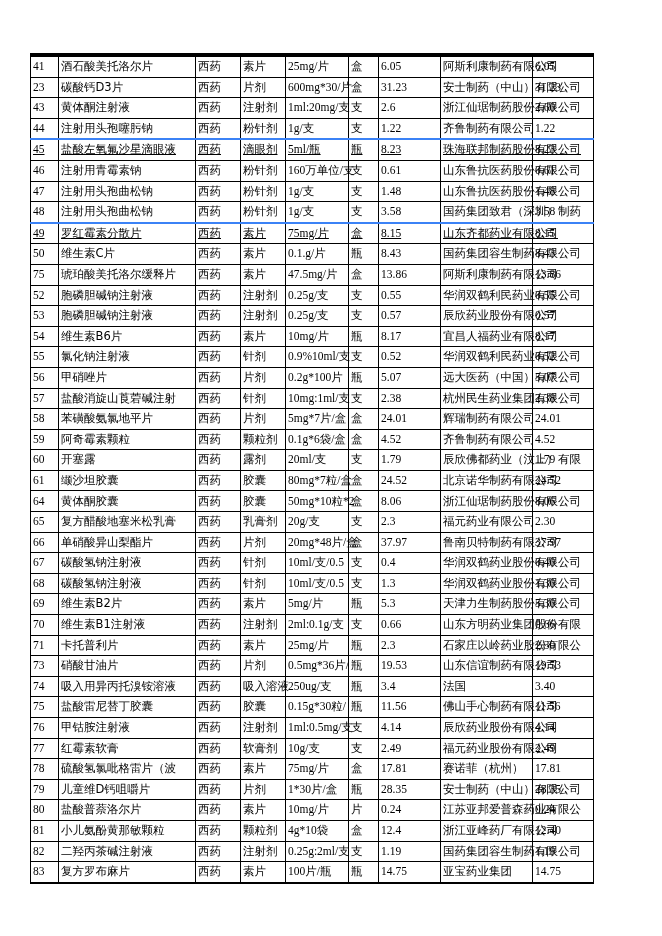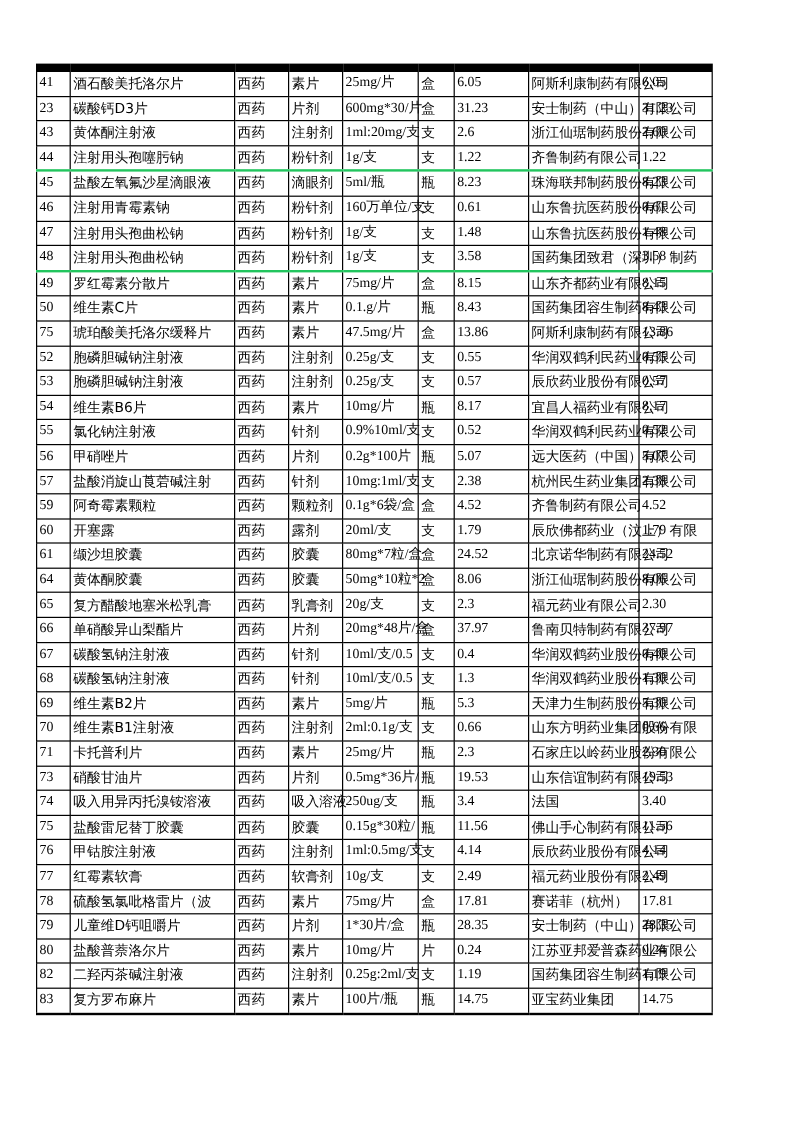--- a/index.html
+++ b/index.html
@@ -54,24 +54,25 @@
     overflow: hidden;
     position: relative;
   }
 
   td.num {
     text-align: left;
   }
 
   
   tr.rule-top > td {
-    border-top: 2px solid #22c55e;
-  }
-
-  tr.first-row > td { border-top: 7px solid #000000; }
+    border-top: 2px solid #3b82f6;
+    text-decoration: underline;
+  }
+
+  tr.first-row > td { border-top: 4px solid #000000; }
   tr.last-row  > td { border-bottom: 2px solid #000000; }
 
   td.edge-left  { border-left: 2px solid #000000; }
   td.edge-right { border-right: 2px solid #000000; }
 
   .cjk {
     font-family: "DejaVu Sans", "Liberation Sans", sans-serif;
     font-size: 11.5px;
   }
 </style>
@@ -273,20 +274,31 @@
           <td class="clip cjk">盐酸消旋山莨菪碱注射</td>
           <td class="cjk">西药</td>
           <td class="cjk">针剂</td>
           <td class="num">10mg:1ml/支</td>
           <td class="cjk">支</td>
           <td class="num">2.38</td>
           <td class="clip cjk">杭州民生药业集团有限公司</td>
           <td class="edge-right num">2.38</td>
         </tr>
         <tr class="">
+          <td class="edge-left num">58</td>
+          <td class="clip cjk">苯磺酸氨氯地平片</td>
+          <td class="cjk">西药</td>
+          <td class="cjk">片剂</td>
+          <td class="num">5mg*7片/盒</td>
+          <td class="cjk">盒</td>
+          <td class="num">24.01</td>
+          <td class="clip cjk">辉瑞制药有限公司</td>
+          <td class="edge-right num">24.01</td>
+        </tr>
+        <tr class="">
           <td class="edge-left num">59</td>
           <td class="clip cjk">阿奇霉素颗粒</td>
           <td class="cjk">西药</td>
           <td class="cjk">颗粒剂</td>
           <td class="num">0.1g*6袋/盒</td>
           <td class="cjk">盒</td>
           <td class="num">4.52</td>
           <td class="clip cjk">齐鲁制药有限公司</td>
           <td class="edge-right num">4.52</td>
         </tr>
@@ -482,20 +494,31 @@
           <td class="clip cjk">盐酸普萘洛尔片</td>
           <td class="cjk">西药</td>
           <td class="cjk">素片</td>
           <td class="num">10mg/片</td>
           <td class="cjk">片</td>
           <td class="num">0.24</td>
           <td class="clip cjk">江苏亚邦爱普森药业有限公</td>
           <td class="edge-right num">0.24</td>
         </tr>
         <tr class="">
+          <td class="edge-left num">81</td>
+          <td class="clip cjk">小儿氨酚黄那敏颗粒</td>
+          <td class="cjk">西药</td>
+          <td class="cjk">颗粒剂</td>
+          <td class="num">4g*10袋</td>
+          <td class="cjk">盒</td>
+          <td class="num">12.4</td>
+          <td class="clip cjk">浙江亚峰药厂有限公司</td>
+          <td class="edge-right num">12.40</td>
+        </tr>
+        <tr class="">
           <td class="edge-left num">82</td>
           <td class="clip cjk">二羟丙茶碱注射液</td>
           <td class="cjk">西药</td>
           <td class="cjk">注射剂</td>
           <td class="num">0.25g:2ml/支</td>
           <td class="cjk">支</td>
           <td class="num">1.19</td>
           <td class="clip cjk">国药集团容生制药有限公司</td>
           <td class="edge-right num">1.19</td>
         </tr>

